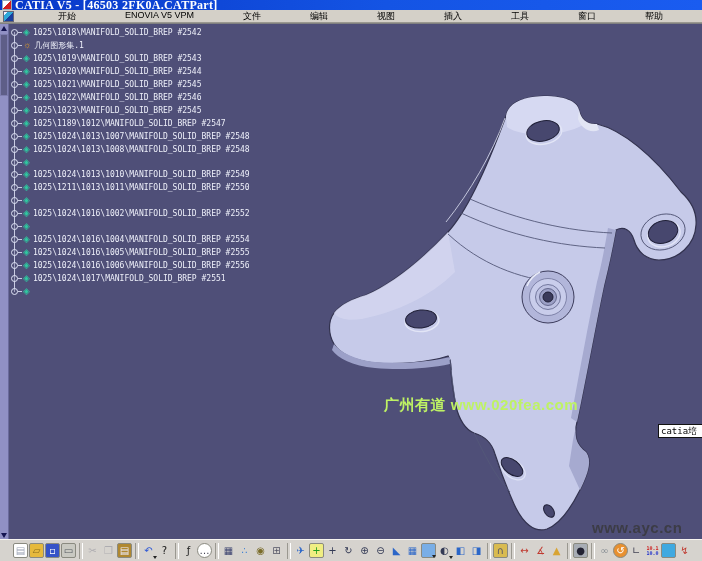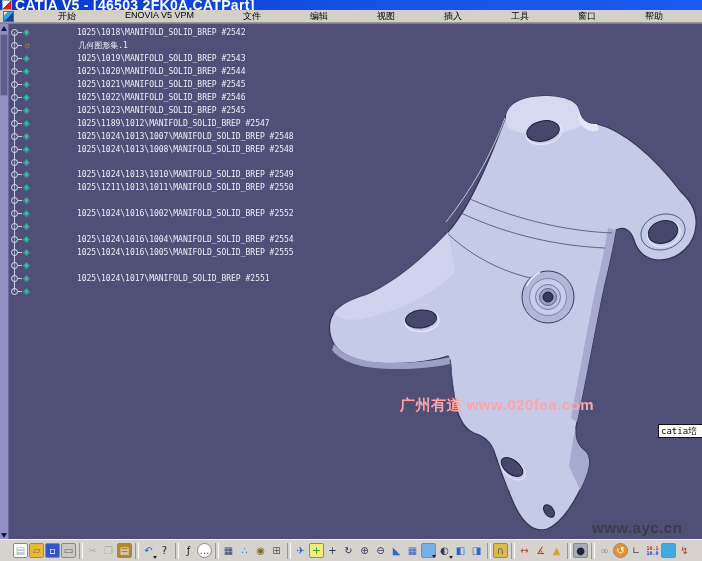--- a/index.html
+++ b/index.html
@@ -5,22 +5,22 @@
   html,body{margin:0;padding:0;background:#222;}
   .win{position:relative;width:702px;height:561px;overflow:hidden;
        font-family:"Liberation Sans",sans-serif;background:#d4d0c8;
        -webkit-font-smoothing:none;}
   
   .titlebar{position:absolute;left:0;top:0;width:702px;height:10px;
     background:linear-gradient(90deg,#0838c8 0%,#1454e4 55%,#1a5cf0 100%);
     display:flex;align-items:center;padding-left:2px;box-sizing:border-box;}
   .app-ico{width:8px;height:8px;margin-right:3px;flex:0 0 auto;
     background:linear-gradient(135deg,#ffffff 45%,#d42020 45%);border:1px solid #9ab;}
-  .title-text{color:#fff;font-size:14px;font-weight:bold;letter-spacing:.3px;
-    line-height:9px;white-space:nowrap;font-family:Liberation Sans, sans-serif;}
+  .title-text{color:#fff;font-size:12px;font-weight:bold;letter-spacing:.3px;
+    line-height:9px;white-space:nowrap;font-family:Liberation Serif, serif;}
   
   .menubar{position:absolute;left:0;top:10px;width:702px;height:13px;background:#d4d0c8;
     border-bottom:1px solid #9a9890;display:flex;align-items:center;box-sizing:border-box;}
   .menu-ico{width:9px;height:9px;margin:0 6px 0 3px;
     background:linear-gradient(135deg,#eef 20%,#2fa8d8 20%,#2fa8d8 55%,#1a3e9e 55%);
     border:1px solid #667;flex:0 0 auto;}
   .menu-item{font-size:9px;color:#000;margin-right:11px;white-space:nowrap;cursor:default;margin-left:38px;}
   
   .viewport{position:absolute;left:0;top:23px;width:702px;height:516px;background:#4f4f78;
     overflow:hidden;border-top:1px solid #808080;box-sizing:border-box;}
@@ -29,37 +29,37 @@
   .tree{position:absolute;left:0;top:0;width:540px;height:300px;}
   .trunk{position:absolute;left:14px;top:8px;width:1px;height:260px;
     background:rgba(222,226,246,.85);}
   .trow{position:absolute;left:0;height:13px;display:flex;align-items:center;
     white-space:nowrap;cursor:default;}
   .tnode{width:5px;height:5px;border:1px solid #e0e4f6;border-radius:50%;
     margin-left:11px;flex:0 0 auto;background:rgba(80,80,120,.3);}
   .twig{width:4px;height:1px;background:rgba(222,226,246,.85);flex:0 0 auto;}
   .ticon{font-size:9px;line-height:9px;margin:0 3px 0 1px;flex:0 0 auto;}
   .tlabel{font-family:"DejaVu Sans Mono",monospace;font-size:8px;color:#eef0fa;
-    letter-spacing:0;margin-left:44px;}
+    letter-spacing:0;}
   .trow.sel .tlabel{text-decoration:underline;}
   
   .vscroll{position:absolute;left:0;top:0;width:9px;height:516px;background:#9090c4;
     border-right:1px solid #6a6a9c;box-sizing:border-box;}
   .sb-up,.sb-down{position:absolute;left:0;width:9px;height:9px;}
   .sb-up{top:0;}
   .sb-down{bottom:0;}
   .sb-up:after{content:"";position:absolute;left:1px;top:2px;border-left:3px solid transparent;
     border-right:3px solid transparent;border-bottom:5px solid #141450;}
   .sb-down:after{content:"";position:absolute;left:1px;top:2px;border-left:3px solid transparent;
     border-right:3px solid transparent;border-top:5px solid #141450;}
   .sb-thumb{position:absolute;left:0;top:10px;width:8px;height:62px;background:#5e5e88;
     border:1px solid #7d7daf;box-sizing:border-box;}
   
-  .wm-blue{position:absolute;left:400px;top:372px;font-size:15px;font-weight:bold;
-    color:#fca5a5;letter-spacing:.5px;white-space:nowrap;}
+  .wm-blue{position:absolute;left:384px;top:372px;font-size:15px;font-weight:bold;
+    color:#bef264;letter-spacing:.5px;white-space:nowrap;}
   .wm-gray{position:absolute;left:592px;top:495px;font-size:15px;font-weight:bold;
     color:#3c3c46;letter-spacing:.5px;white-space:nowrap;}
   .tipbox{position:absolute;left:658px;top:400px;width:46px;height:14px;background:#fff;
     border:1px solid #111;font-family:"DejaVu Sans Mono",monospace;font-size:9px;
     line-height:13px;color:#000;padding-left:2px;box-sizing:border-box;overflow:hidden;
     white-space:nowrap;}
   
   .toolbar{position:absolute;left:0;top:539px;width:702px;height:22px;background:#d6d3ce;
     border-top:1px solid #f6f4f0;display:flex;align-items:center;padding-left:13px;
     box-sizing:border-box;}
@@ -281,20 +281,21 @@
         <div class="trow" style="top: 222.15px;">
           <span class="tnode"></span>
           <span class="twig"></span>
           <span class="ticon" style="color: rgb(46, 201, 160);">◈</span>
           <span class="tlabel">1025\1024\1016\1005\MANIFOLD_SOLID_BREP #2555</span>
         </div>
         <div class="trow" style="top: 235.1px;">
           <span class="tnode"></span>
           <span class="twig"></span>
           <span class="ticon" style="color: rgb(46, 201, 160);">◈</span>
+          <span class="tlabel">1025\1024\1016\1006\MANIFOLD_SOLID_BREP #2556</span>
         </div>
         <div class="trow" style="top: 248.05px;">
           <span class="tnode"></span>
           <span class="twig"></span>
           <span class="ticon" style="color: rgb(46, 201, 160);">◈</span>
           <span class="tlabel">1025\1024\1017\MANIFOLD_SOLID_BREP #2551</span>
         </div>
         <div class="trow sel" style="top: 261px;">
           <span class="tnode"></span>
           <span class="twig"></span>

